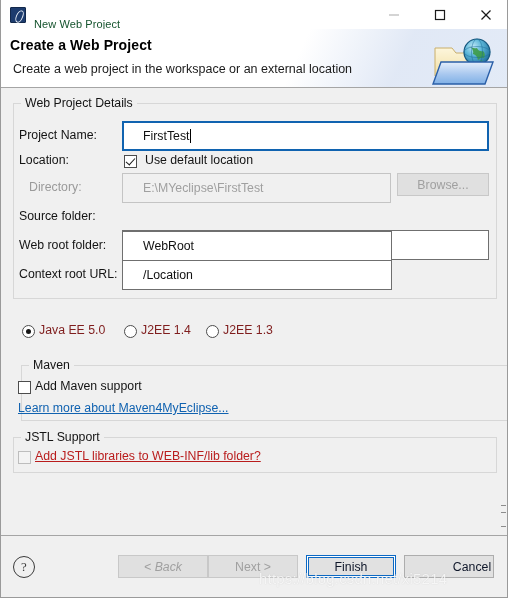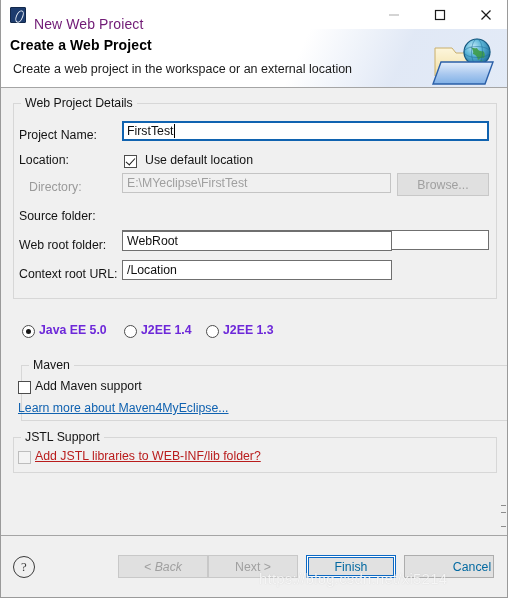--- a/index.html
+++ b/index.html
@@ -37,21 +37,21 @@
   }
   .titlebar-icon::after {
     content: "";
     position: absolute; left: 5px; top: 2px;
     width: 5px; height: 11px;
     border: 1.4px solid #e8eef7;
     border-radius: 55% 45% 50% 50%;
     transform: rotate(22deg);
   }
   .titlebar-title {
-    font-size: 14px; color: #701a75;
+    font-size: 11px; color: #14532d;
     letter-spacing: .1px;
     white-space: nowrap;
     margin-top: 18px;
   }
   .win-buttons {
     margin-left: auto; display: flex; height: 29px;
   }
   .win-btn {
     width: 46px; height: 29px;
     display: flex; align-items: center; justify-content: center;
@@ -103,26 +103,26 @@
 
   .fieldlabel {
     position: absolute;
     font-size: 12.3px; color: #141414;
     white-space: nowrap;
   }
   .fieldlabel.disabled { color: #9a9a9a; }
 
   .textfield {
     position: absolute;
-    height: 20px;
+    height: 30px;
     background: #ffffff;
     border: 1px solid #6f6f6f;
     font-size: 12.3px;
     color: #111;
-    padding: 0 4px;
+    padding: 0 20px;
     display: flex; align-items: center;
     white-space: nowrap;
     outline: none;
   }
   .textfield.focused {
     border: 1px solid #1063b0;
     box-shadow: inset 0 0 0 1px #1063b0;
   }
   .textfield.disabled {
     background: #f0f0f0;
@@ -135,21 +135,21 @@
     background: #000;
     margin-left: 1px;
   }
 
   .btn {
     position: absolute;
     height: 23px;
     background: #e1e1e1;
     border: 1px solid #adadad;
     font-size: 12.3px;
-    color: #0369a1;
+    color: #0f172a;
     display: flex; align-items: center; justify-content: center;
     font-family: "Liberation Sans", sans-serif;
   }
   .btn.disabled { color: #a0a0a0; background: #e0e0e0; border-color: #c8c8c8; }
   .btn.default {
     border: 1px solid #0c69c4;
     background: #e1e1e1;
     box-shadow: inset 0 0 0 1px #ffffff, inset 0 0 0 2px #0c69c4;
   }
 
@@ -186,23 +186,22 @@
   .radio.selected::after {
     content: "";
     position: absolute;
     left: 3px; top: 3px;
     width: 5px; height: 5px;
     border-radius: 50%;
     background: #161616;
   }
   .radiolabel {
     position: absolute;
-    font-size: 12.3px; color: #6d28d9;
-    white-space: nowrap;
-    font-weight: bold;
+    font-size: 12.3px; color: #7f1d1d;
+    white-space: nowrap;
   }
 
   .link {
     position: absolute;
     font-size: 12.3px;
     color: #1062b0;
     text-decoration: underline;
     white-space: nowrap;
     cursor: pointer;
   }

